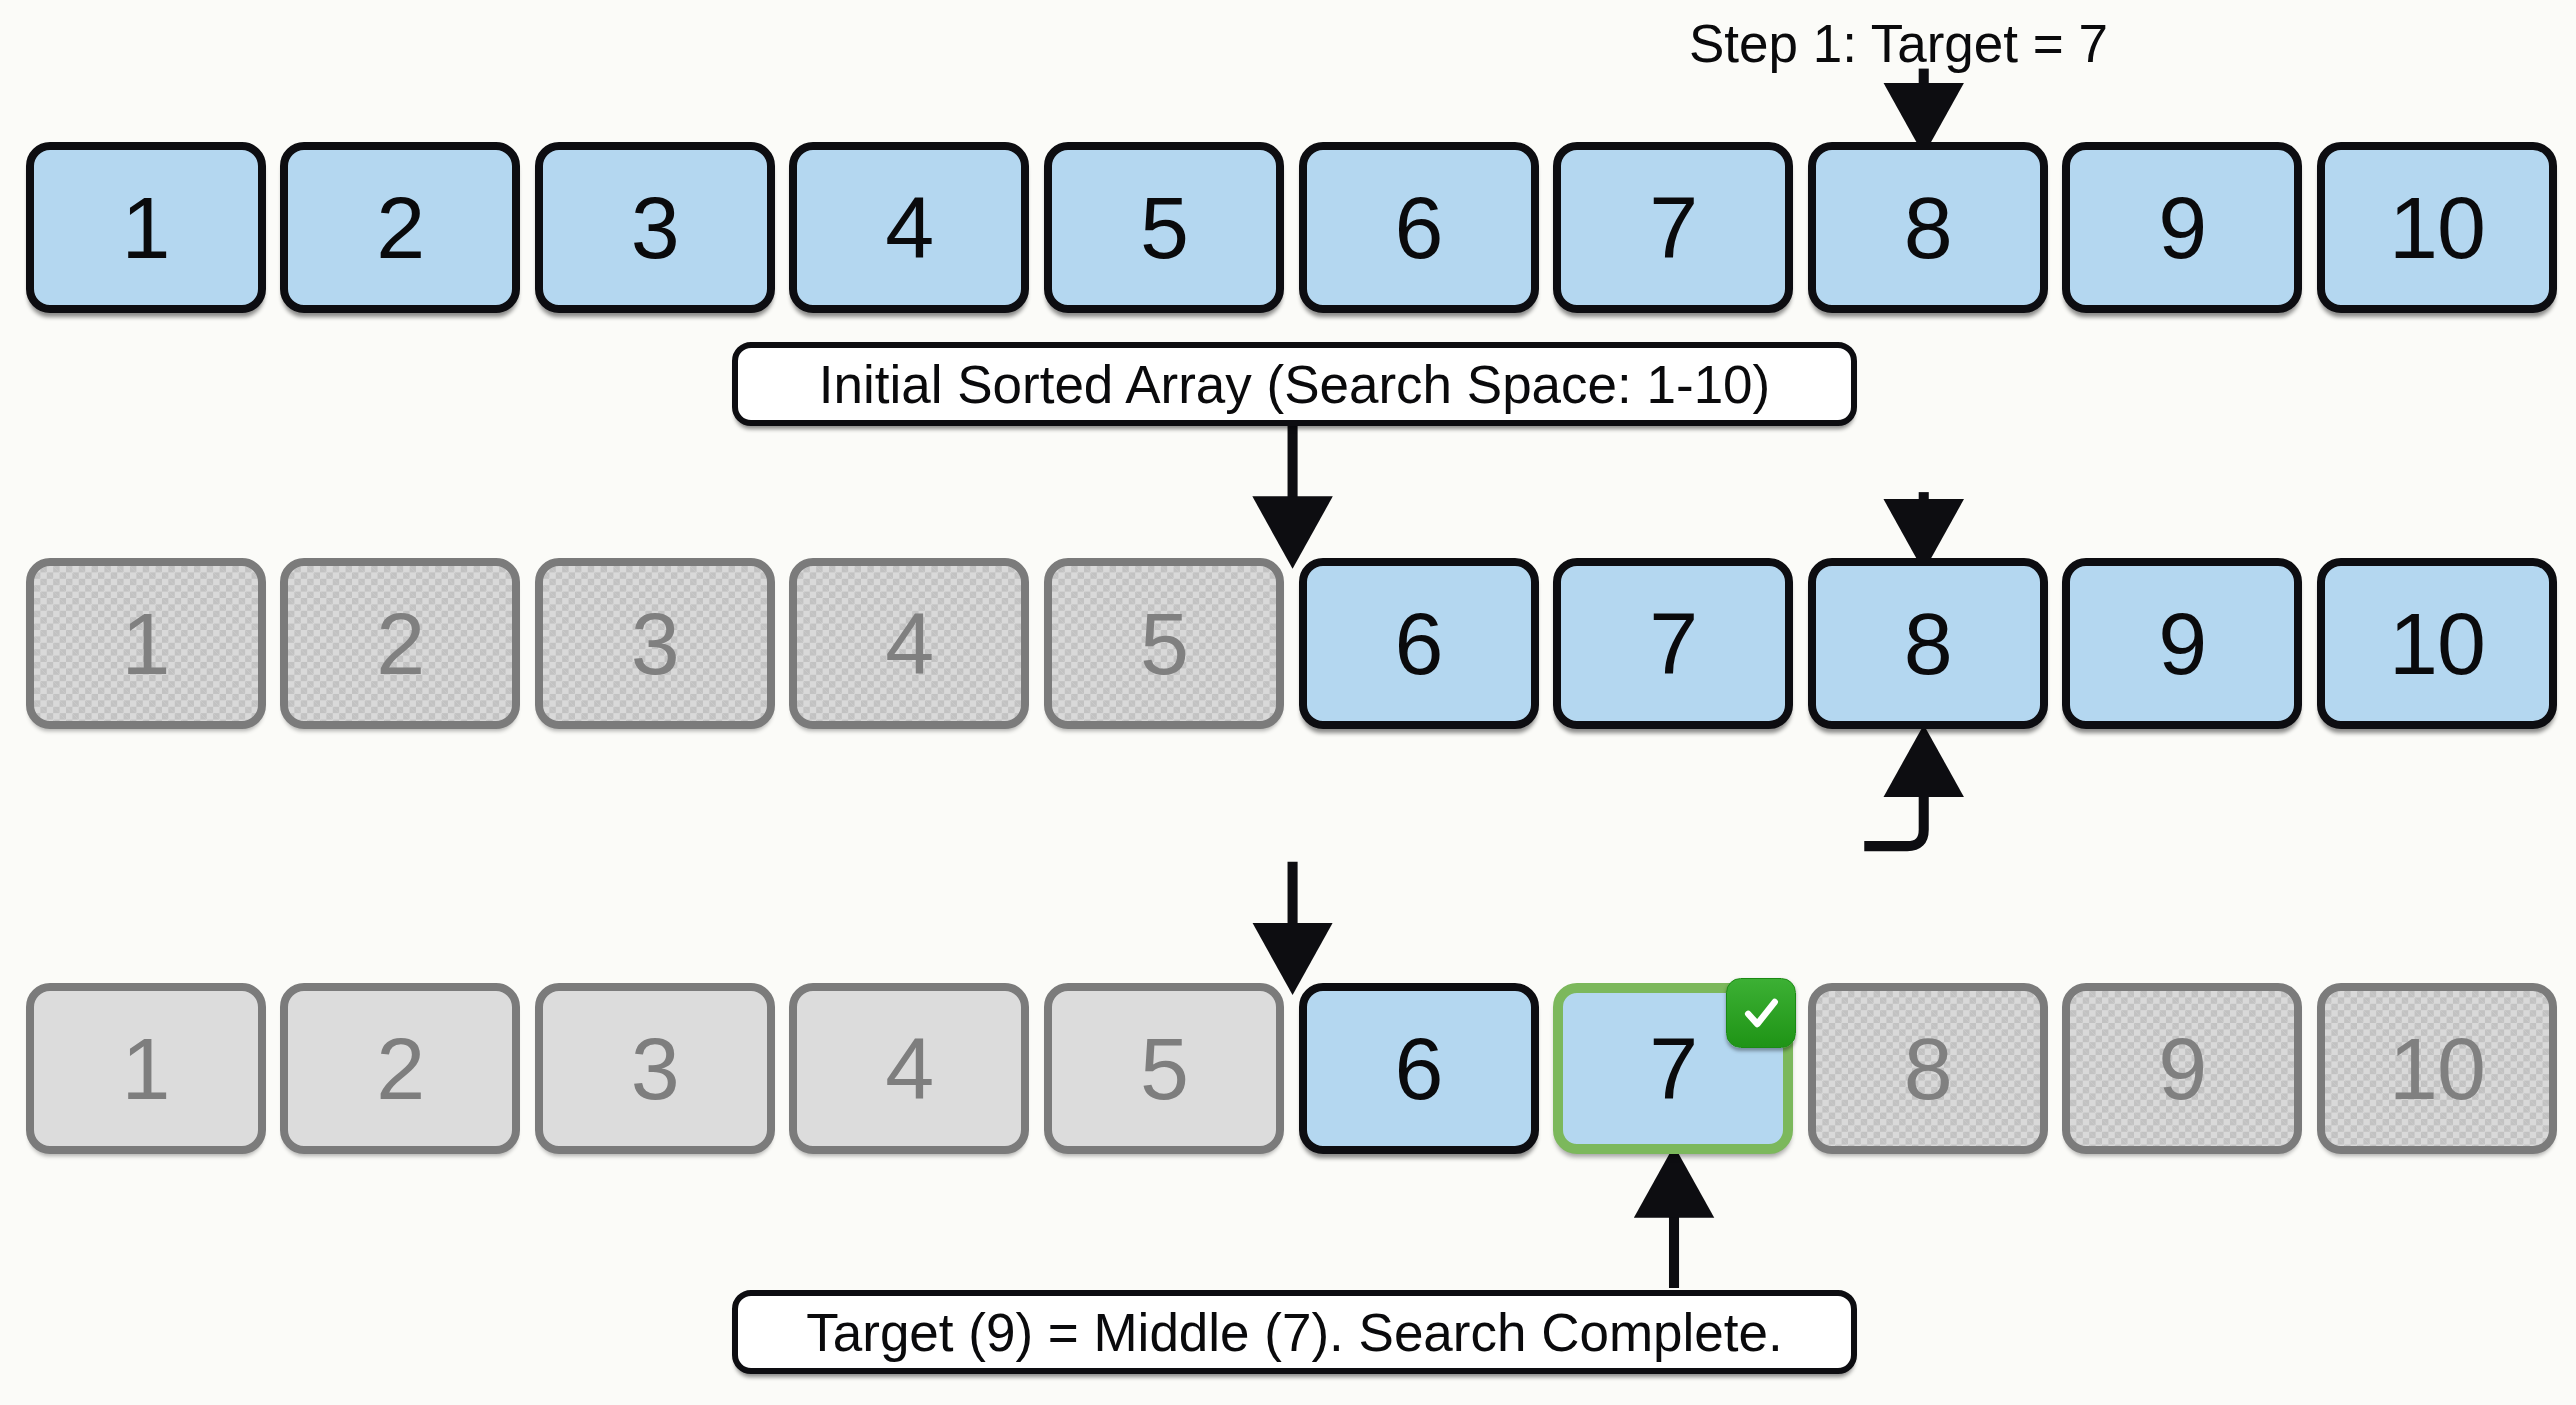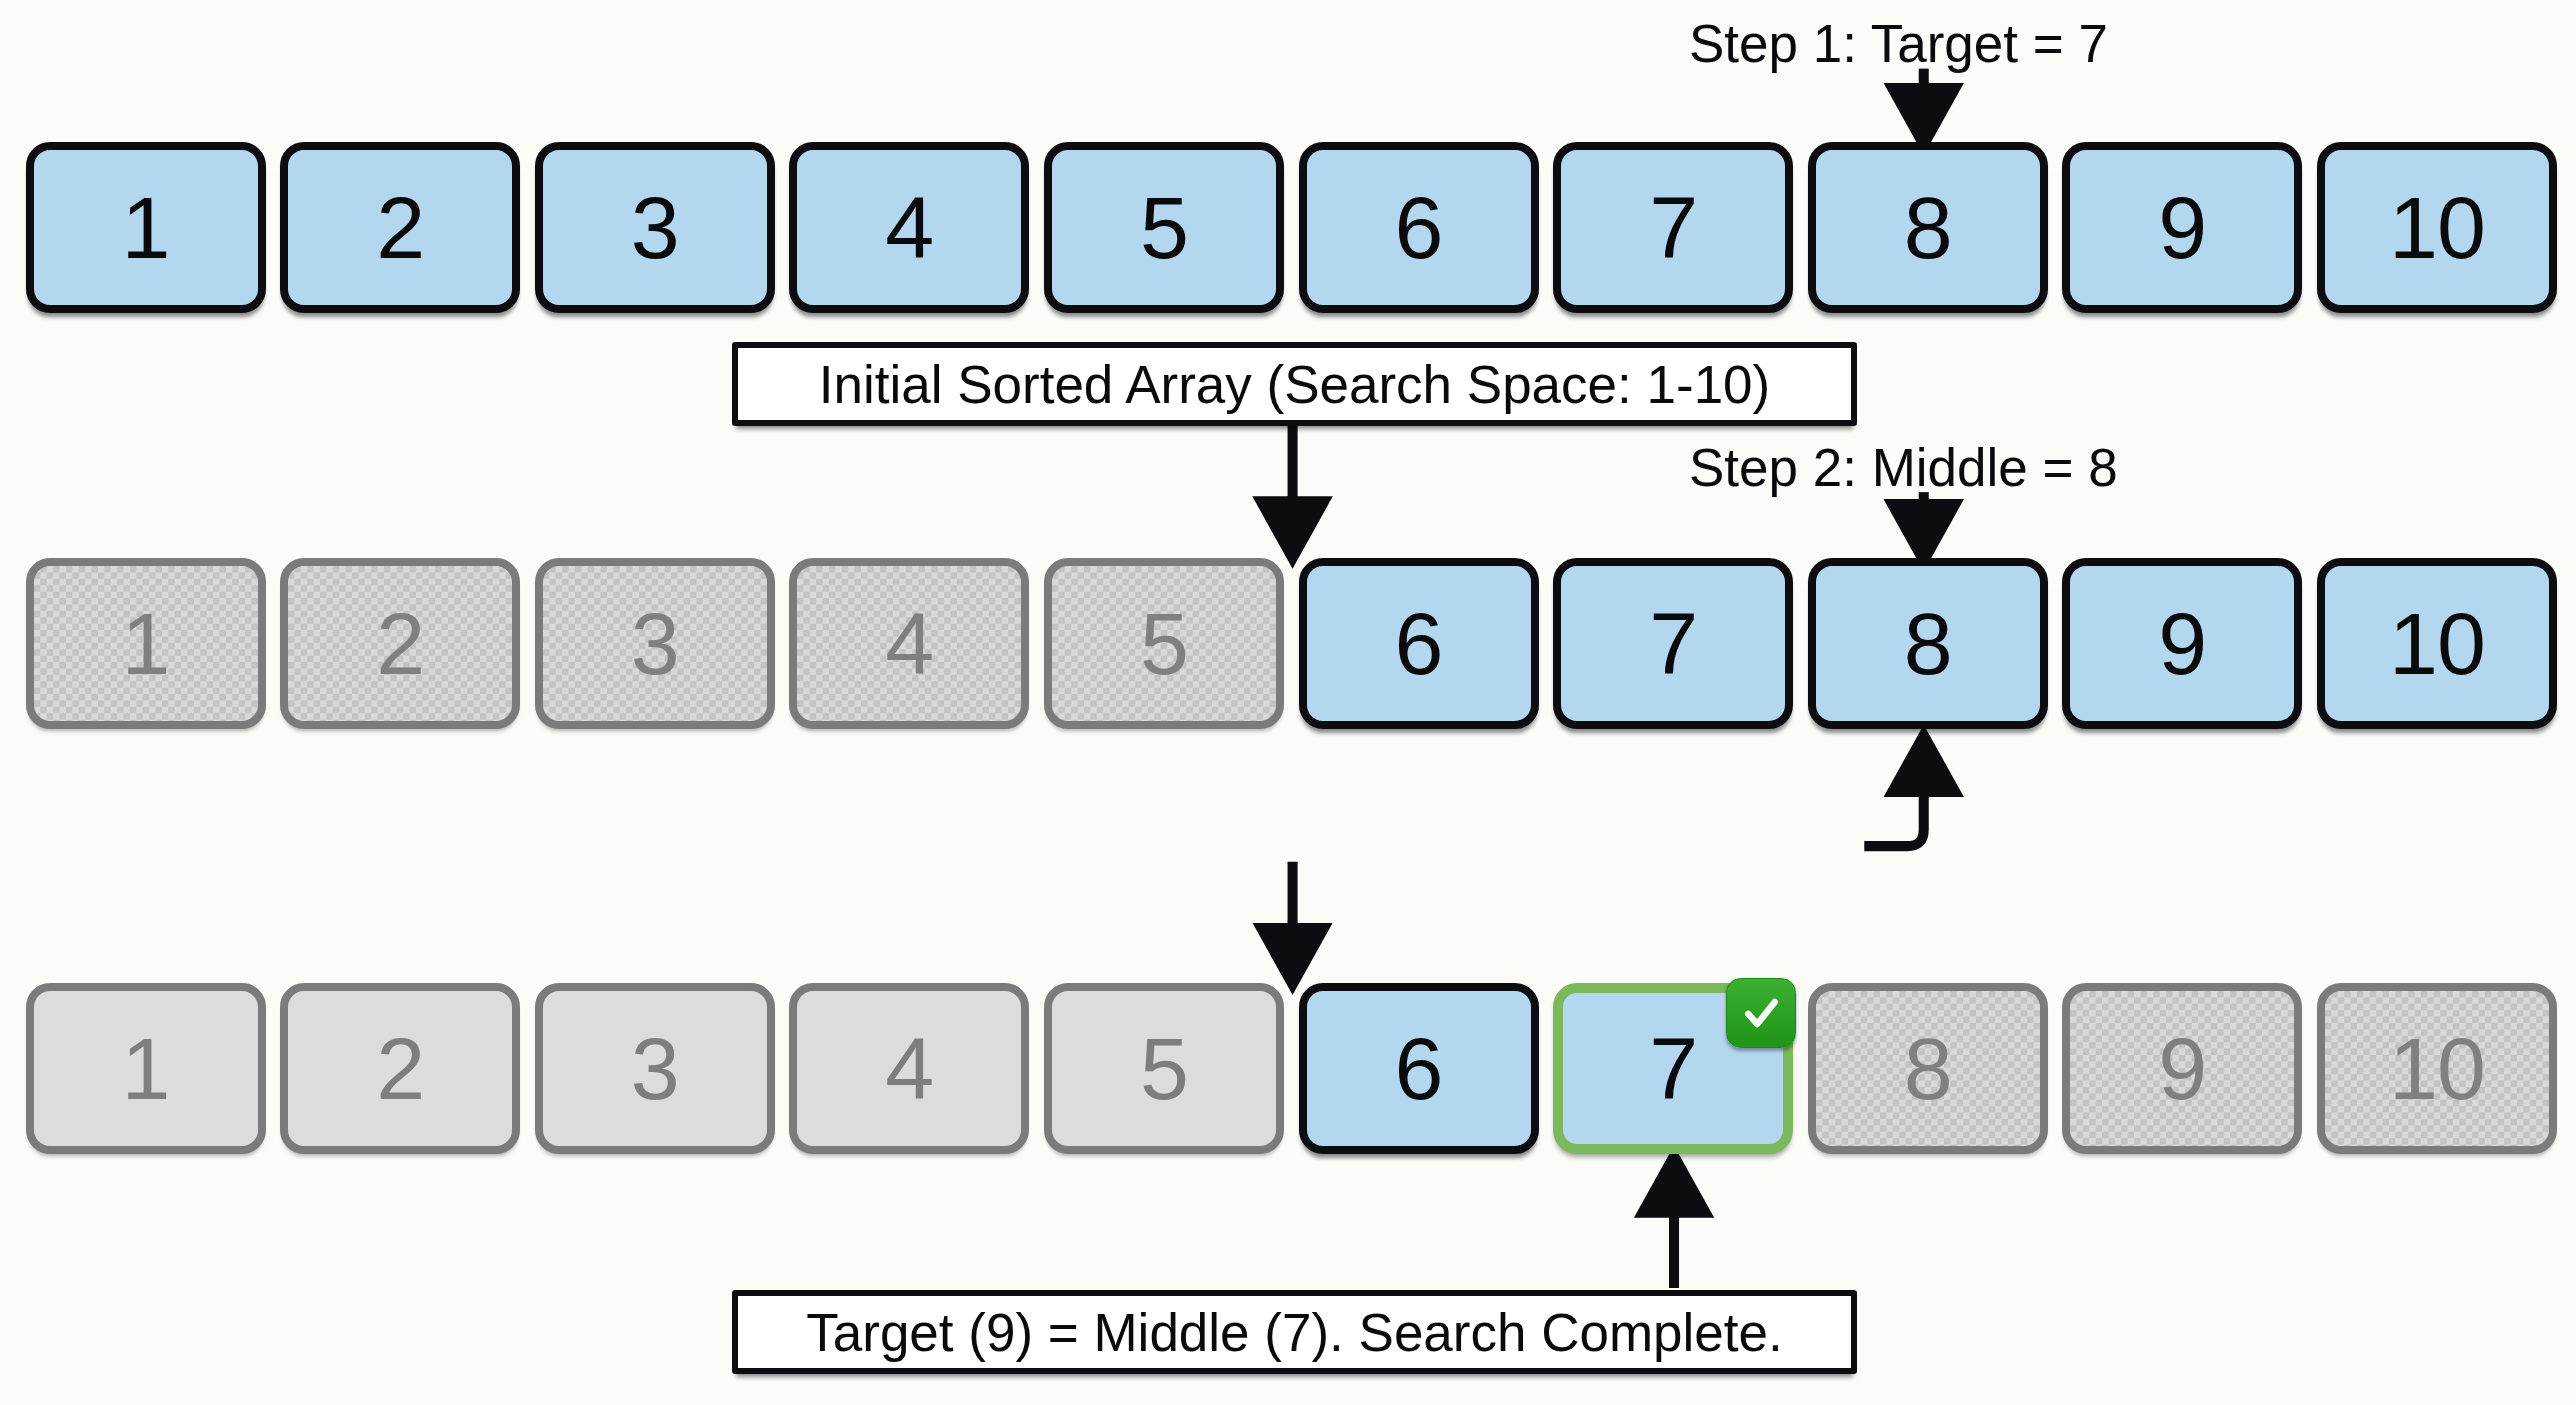--- a/index.html
+++ b/index.html
@@ -74,21 +74,21 @@
     box-shadow:0 2.7px 3.7px rgba(0,0,0,.35);
   }
   .check-badge svg{display:block;}
 
   
   .callout{
     position:absolute;
     box-sizing:border-box;
     background:#ffffff;
     border:6.4px solid #0d0d11;
-    border-radius:3px;
+    border-radius:19px;
     display:flex;align-items:center;justify-content:center;
     font-size:53px;
     color:#0a0a0c;
     white-space:nowrap;
     padding:0 40px;
     box-shadow:0 6.4px 4.6px -3.7px rgba(0,0,0,.45);
   }
 
   
   .step-note{
@@ -121,21 +121,20 @@
 
     <path d="M2038,925 L2085,925 Q2103,925 2103,907 L2103,812" fill="none" stroke="#0d0d11" stroke-width="11" marker-end="url(#ah)"></path>
 
     <line x1="1413" y1="942" x2="1413" y2="1068" stroke="#0d0d11" stroke-width="11" marker-end="url(#ah)"></line>
 
     <line x1="1830" y1="1408" x2="1830" y2="1272" stroke="#0d0d11" stroke-width="11" marker-end="url(#ah)"></line>
   </svg>
 
   <div class="step-note" style="left:1689px;top:12.8px;">Step 1: Target = 7</div>
 
-  <div class="step-note" style="left:1689px;top:437px;">Step 2: Middle = 8</div>
 
 
   <div class="row" style="left:25.6px;top:142px;">
     <div class="cell active" style="width:240px;height:171px;margin-right:14.6px;">1</div>
     <div class="cell active" style="width:240px;height:171px;margin-right:14.6px;">2</div>
     <div class="cell active" style="width:240px;height:171px;margin-right:14.6px;">3</div>
     <div class="cell active" style="width:240px;height:171px;margin-right:14.6px;">4</div>
     <div class="cell active" style="width:240px;height:171px;margin-right:14.6px;">5</div>
     <div class="cell active" style="width:240px;height:171px;margin-right:14.6px;">6</div>
     <div class="cell active" style="width:240px;height:171px;margin-right:14.6px;">7</div>

